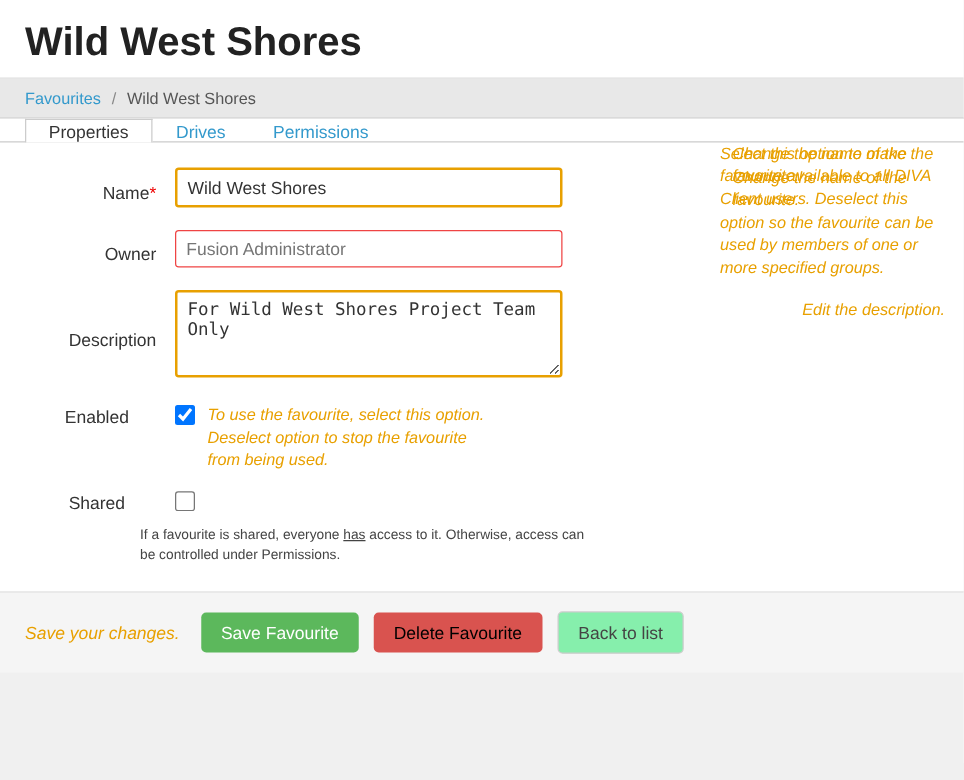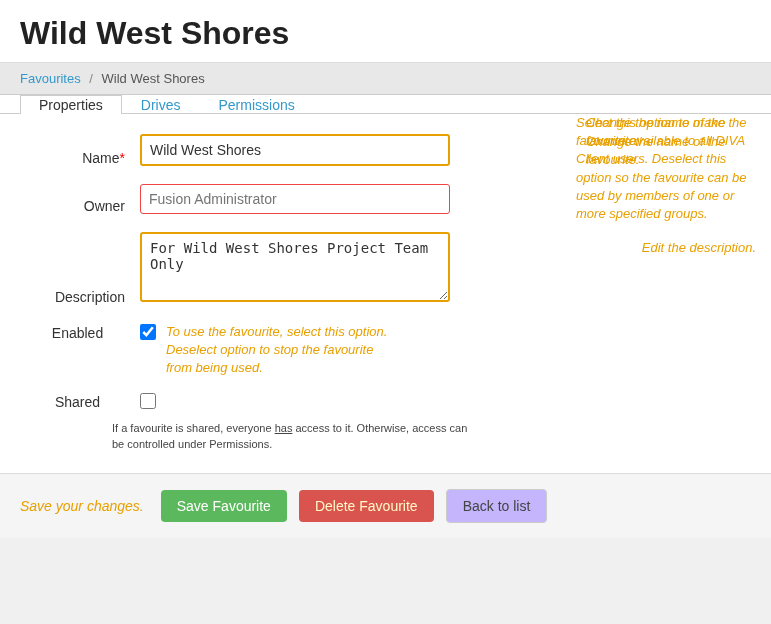--- a/index.html
+++ b/index.html
@@ -80,21 +80,21 @@
       text-decoration: none;
     }
 
     .form-area {
       padding: 20px 30px 20px 30px;
       position: relative;
     }
 
     .form-row {
       display: flex;
-      align-items: flex-end;
+      align-items: center;
       margin-bottom: 18px;
     }
 
     .form-label {
       width: 110px;
       text-align: right;
       padding-right: 15px;
       padding-top: 7px;
       color: #333;
       font-size: 14px;
@@ -215,25 +215,25 @@
       font-weight: normal;
     }
 
     .btn-save {
       background: #5cb85c;
       color: #fff;
     }
 
     .btn-delete {
       background: #d9534f;
-      color: #fef9c3;
+      color: #000000;
     }
 
     .btn-back {
-      background: #c4b5fd;
+      background: #86efac;
       color: #444;
       border: 1px solid #ccc;
     }
 
     
     .annotation-right-1 {
       right: 15px;
       top: 38px;
       text-align: left;
       max-width: 170px;

